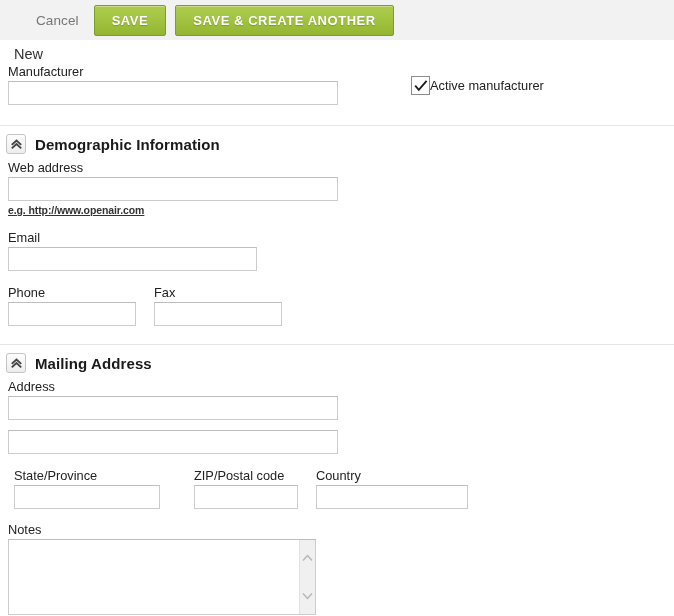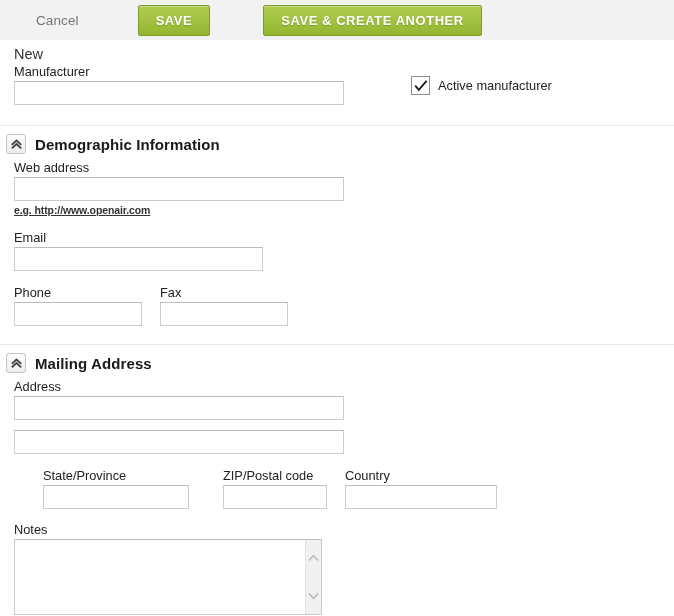--- a/index.html
+++ b/index.html
@@ -9,21 +9,21 @@
     background: #ffffff;
     font-family: "Liberation Sans", sans-serif;
     overflow: hidden;
   }
   .page { position: relative; width: 674px; height: 616px; background: #fff; }
 
   
   .toolbar {
     position: absolute; left: 0; top: 0; width: 674px; height: 40px;
     background: #f2f2f2;
-    display: flex; align-items: center; gap: 44px;
+    display: flex; align-items: center;
   }
   .cancel-btn {
     margin-left: 30px;
     font-size: 13.5px; color: #767676;
     background: none; border: none; padding: 4px 6px;
     font-family: "Liberation Sans", sans-serif;
     cursor: pointer; letter-spacing: .1px;
   }
   .green-btn {
     margin-left: 9px;
@@ -83,27 +83,27 @@
     border-radius: 3px;
     background: linear-gradient(to bottom, #fdfdfd 0%, #ededed 100%);
     display: flex; align-items: center; justify-content: center;
     cursor: pointer; flex: none;
   }
   .collapse-btn svg { display: block; }
   .section-title {
     font-size: 15px; font-weight: bold; color: #1a1a1a; letter-spacing: .1px; text-align: center;
   }
 
-  .fieldblock { padding-left: 14px; }
+  .fieldblock { padding-left: 8px; }
   .row { display: flex; gap: 8px; }
 
   
   .checkrow {
     position: absolute; left: 411px; top: 76px;
-    display: flex; align-items: center; gap: 8px;
+    display: flex; align-items: center; 
   }
   .cbox {
     width: 19px; height: 19px; flex: none;
     border: 1px solid #8d8d8d;
     background: #fff;
     display: flex; align-items: center; justify-content: center;
     cursor: pointer;
   }
   .cbox svg { display: block; }
   .cb-label { font-size: 12.8px; color: #222; }
@@ -201,21 +201,21 @@
       <div>
         <div class="label">Address</div>
         <input class="tf" style="width: 330px;" type="text" value="">
       </div>
 
       <div style="padding-top:10px">
         <input class="tf" style="width: 330px;" type="text" value="">
       </div>
 
       <div class="row" style="padding-top:14px">
-        <div style="margin-left:29px">
+        <div style="margin-left:6px">
           <div class="label">State/Province</div>
           <input class="tf" style="width: 146px;" type="text" value="">
         </div>
         <div style="margin-left:26px">
           <div class="label">ZIP/Postal code</div>
           <input class="tf" style="width: 104px;" type="text" value="">
         </div>
         <div style="margin-left:10px">
           <div class="label">Country</div>
           <input class="tf" style="width: 152px;" type="text" value="">

